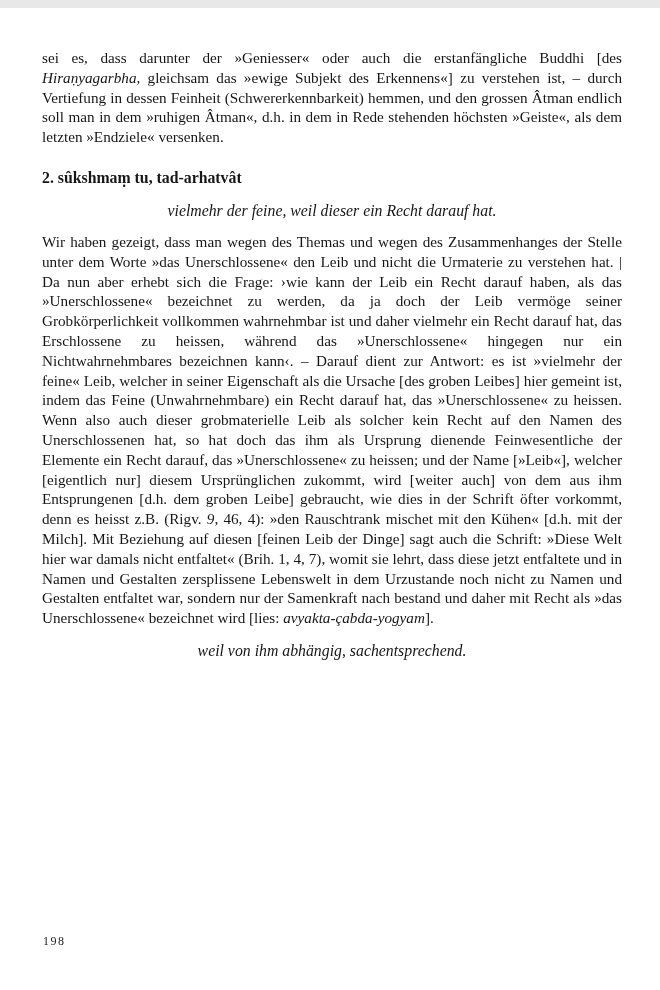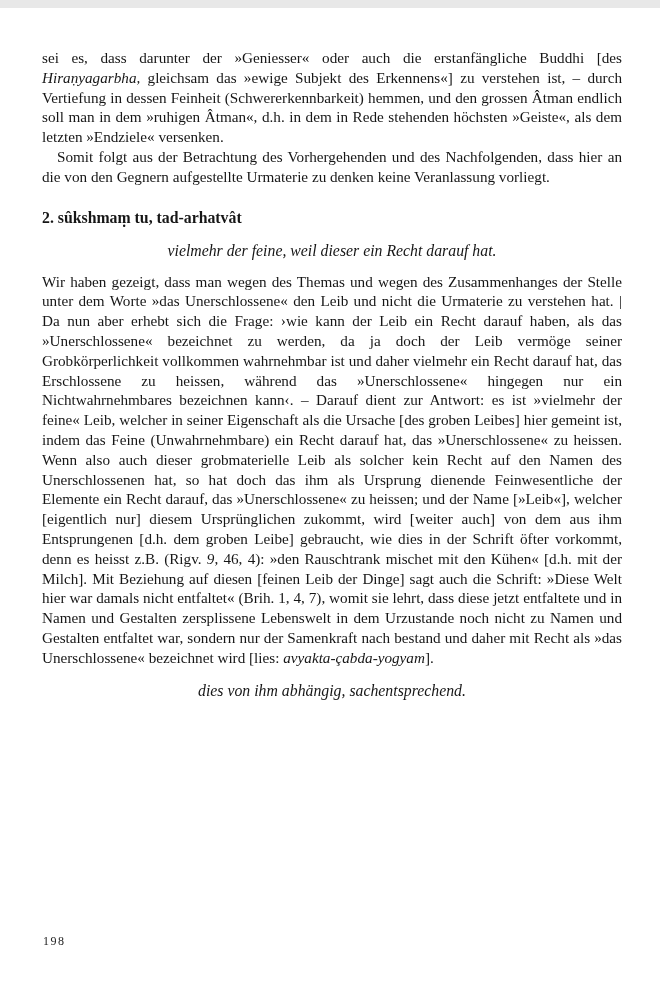--- a/index.html
+++ b/index.html
@@ -66,28 +66,27 @@
   }
 </style>
 </head>
 <body>
 
 <div class="page">
   <div class="text-block">
 
     <p class="para"><span>sei es, dass darunter der »Geniesser« oder auch die erstanfängliche Buddhi [des </span><span class="it">Hiraṇyagarbha,</span><span> gleichsam das »ewige Subjekt des Erkennens«] zu verstehen ist, – durch Vertiefung in dessen Feinheit (Schwererkennbarkeit) hemmen, und den grossen Âtman endlich soll man in dem »ruhigen Âtman«, d.h. in dem in Rede stehenden höchsten »Geiste«, als dem letzten »Endziele« versenken.</span></p>
 
-    <p class="para indent"><span>Somit folgt aus der Betrachtung des Vorhergehenden und des Nachfolgenden, dass hier an die von den Gegnern aufgestellte Urmaterie zu denken keine Veranlassung vorliegt.</span></p>
 
     <h2 class="h-sans">2. sûkshmaṃ tu, tad-arhatvât</h2>
 
     <h3 class="h-ger">vielmehr der feine, weil dieser ein Recht darauf hat.</h3>
 
     <p class="para after-h"><span>Wir haben gezeigt, dass man wegen des Themas und wegen des Zusammenhanges der Stelle unter dem Worte »das Unerschlossene« den Leib und nicht die Urmaterie zu verstehen hat. | Da nun aber erhebt sich die Frage: ›wie kann der Leib ein Recht darauf haben, als das »Unerschlossene« bezeichnet zu werden, da ja doch der Leib vermöge seiner Grobkörperlichkeit vollkommen wahrnehmbar ist und daher vielmehr ein Recht darauf hat, das Erschlossene zu heissen, während das »Unerschlossene« hingegen nur ein Nichtwahrnehmbares bezeichnen kann‹. – Darauf dient zur Antwort: es ist »vielmehr der feine« Leib, welcher in seiner Eigenschaft als die Ursache [des groben Leibes] hier gemeint ist, indem das Feine (Unwahrnehmbare) ein Recht darauf hat, das »Unerschlossene« zu heissen. Wenn also auch dieser grobmaterielle Leib als solcher kein Recht auf den Namen des Unerschlossenen hat, so hat doch das ihm als Ursprung dienende Feinwesentliche der Elemente ein Recht darauf, das »Unerschlossene« zu heissen; und der Name [»Leib«], welcher [eigentlich nur] diesem Ursprünglichen zukommt, wird [weiter auch] von dem aus ihm Entsprungenen [d.h. dem groben Leibe] gebraucht, wie dies in der Schrift öfter vorkommt, denn es heisst z.B. (Rigv. </span><span class="it">9</span><span>, 46, 4): »den Rauschtrank mischet mit den Kühen« [d.h. mit der Milch]. Mit Beziehung auf diesen [feinen Leib der Dinge] sagt auch die Schrift: »Diese Welt hier war damals nicht entfaltet« (Brih. 1, 4, 7), womit sie lehrt, dass diese jetzt entfaltete und in Namen und Gestalten zersplissene Lebenswelt in dem Urzustande noch nicht zu Namen und Gestalten entfaltet war, sondern nur der Samenkraft nach bestand und daher mit Recht als »das Unerschlossene« bezeichnet wird [lies: </span><span class="it">avyakta-çabda-yogyam</span><span>].</span></p>
 
 
-    <h3 class="h-ger">dies von ihm abhängig, sachentsprechend.</h3>
+    <h3 class="h-ger">weil von ihm abhängig, sachentsprechend.</h3>
 
 
   </div>
 
   <div class="page-number">198</div>
 </div>
 
 </body></html>

